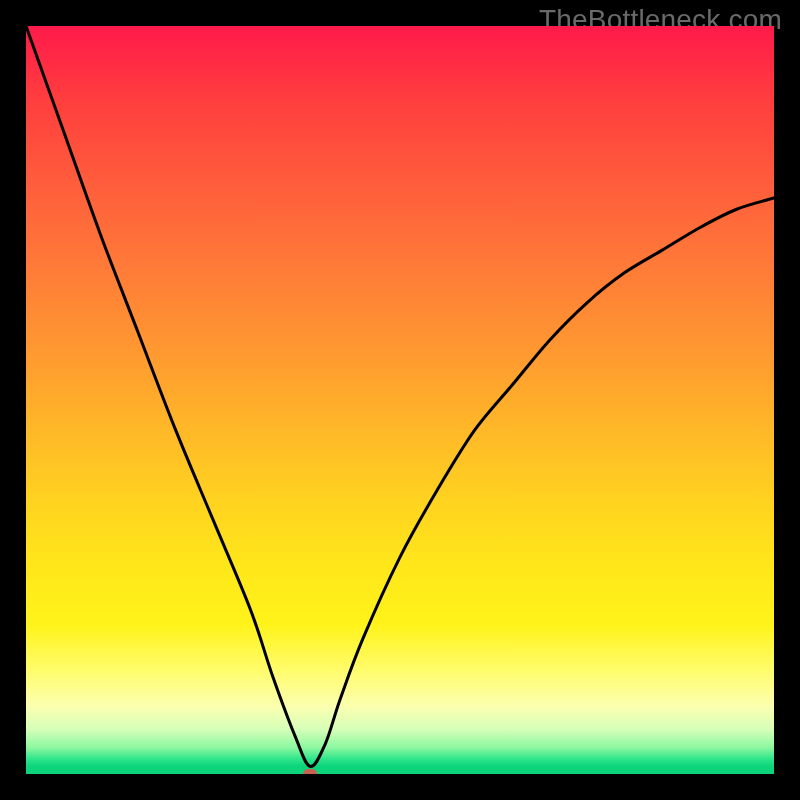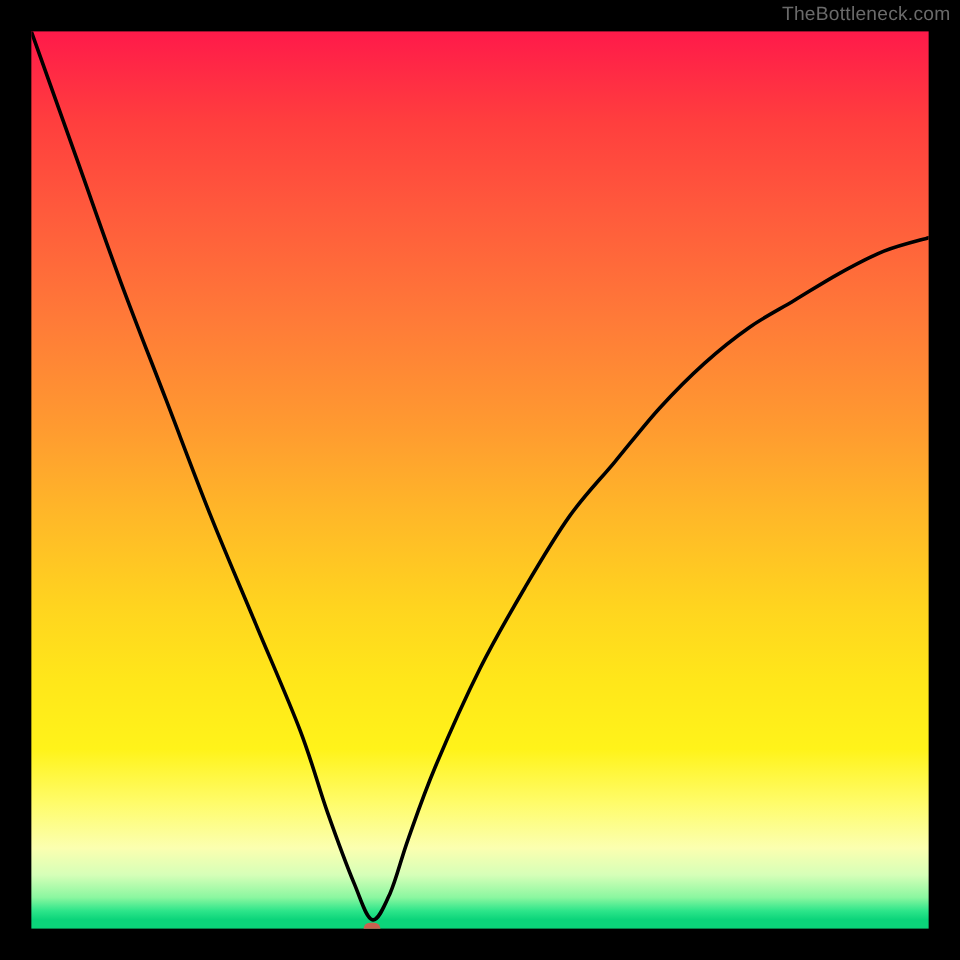--- a/index.html
+++ b/index.html
@@ -46,23 +46,23 @@
       #d6ffb8 94%,
       #8bf7a0 96.5%,
       #2de58a 98%,
       #0bd47a 99%,
       #0bd47a 100%
     );
   }
   .watermark {
     position: absolute;
     top: 4px;
-    right: 8px;
+    right: 18px;
     color: #6a6a6a;
-    font-size: 16px;
+    font-size: 28px;
     font-weight: 500;
     letter-spacing: 0.2px;
     user-select: none;
   }
   svg.curve {
     position: absolute;
     inset: 0;
   }
   .marker {
     position: absolute;

